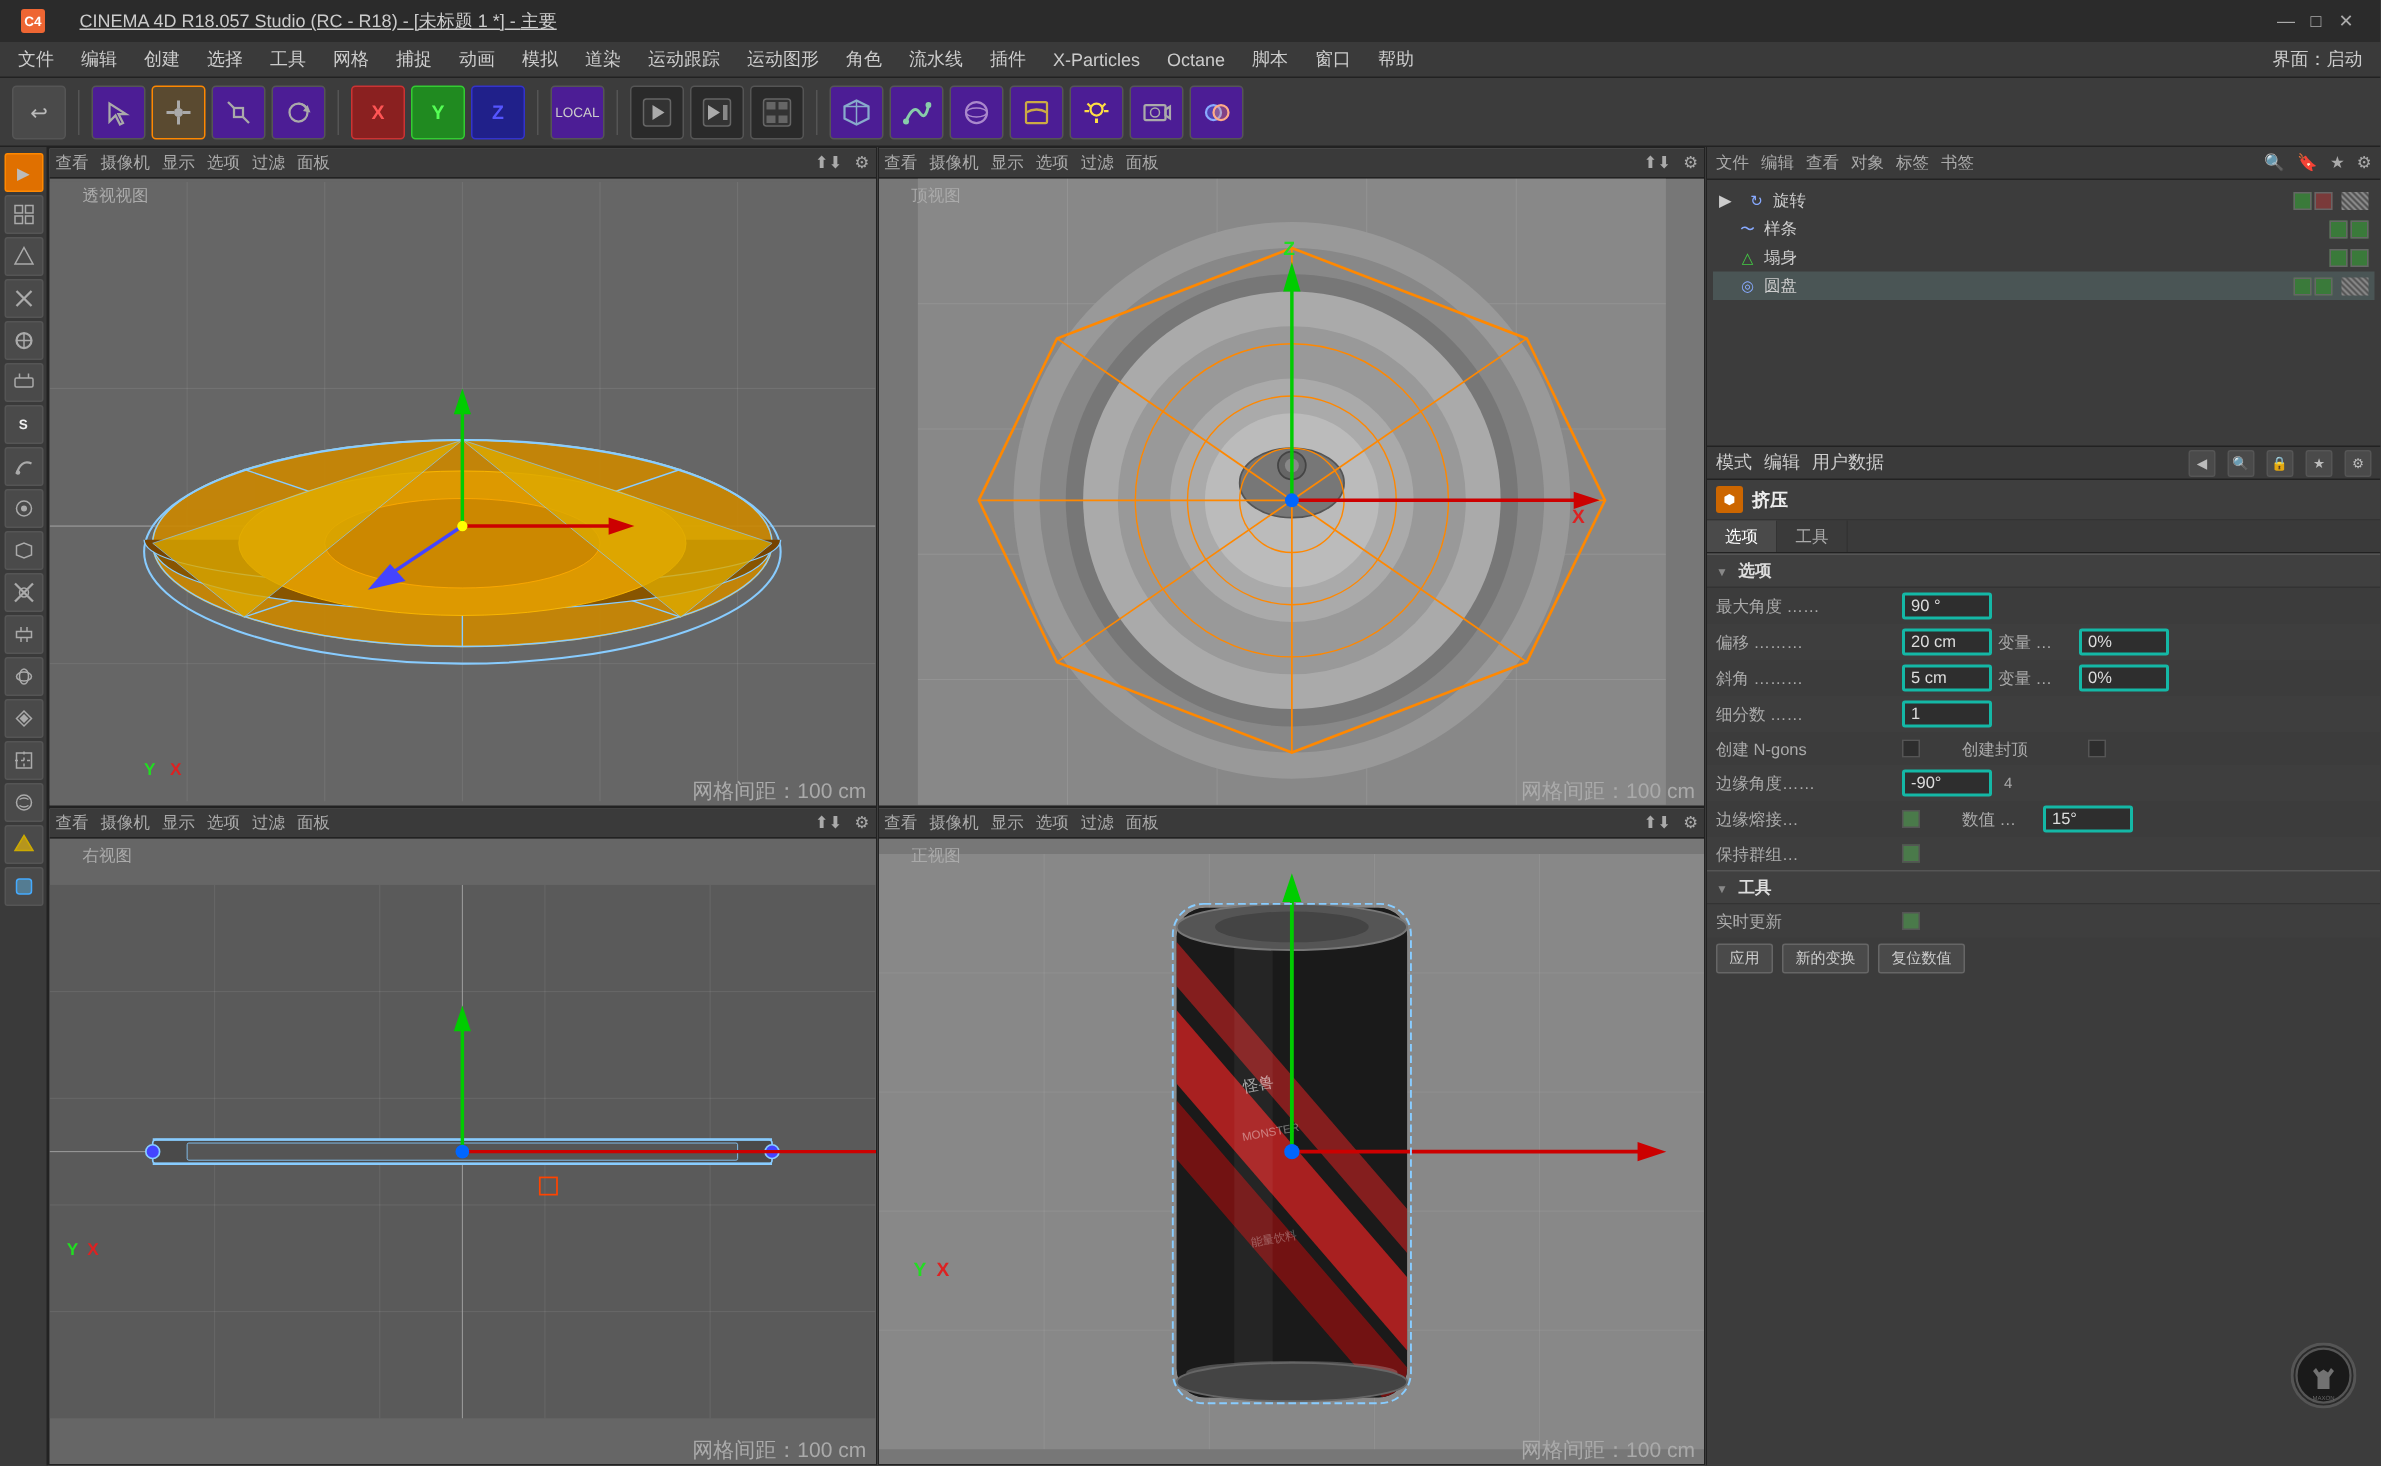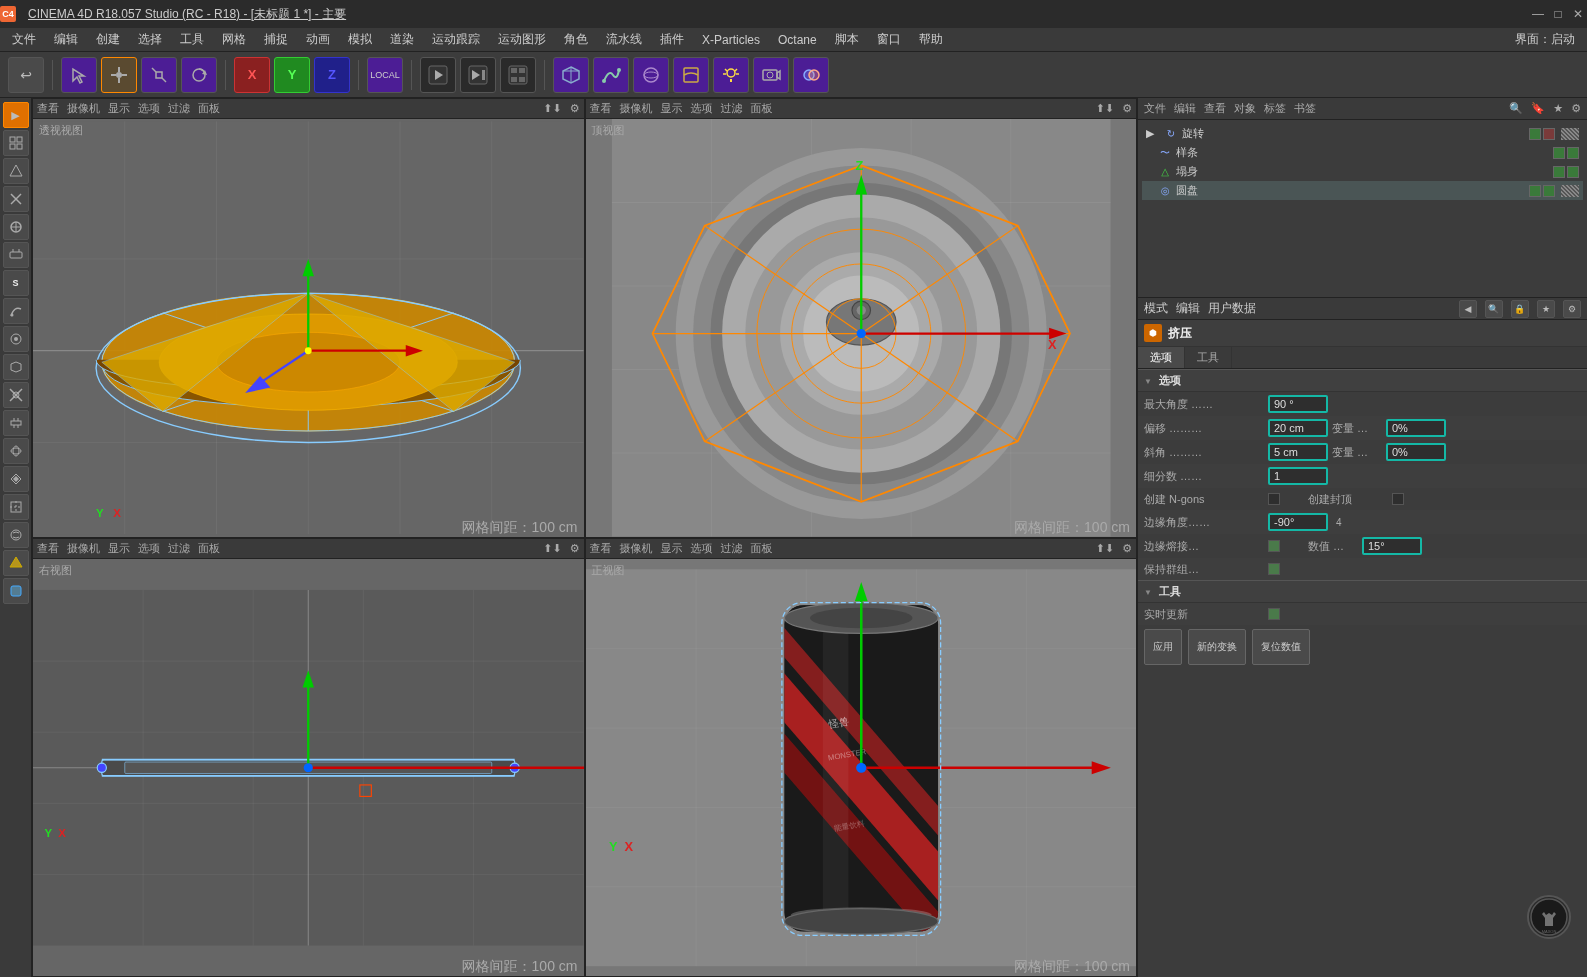--- a/index.html
+++ b/index.html
@@ -12,22 +12,22 @@
       color: #ccc;
       overflow: hidden;
     }
 
     
     #title-bar {
       height: 28px;
       background: #2b2b2b;
       display: flex;
       align-items: center;
-      padding: 0 0;
-      gap: 12px;
+      padding: 0 14px;
+      gap: 23px;
     }
     #title-bar .app-icon {
       width: 16px; height: 16px;
       background: #e63;
       border-radius: 2px;
       font-size: 9px;
       display: flex; align-items: center; justify-content: center;
       color: white; font-weight: bold;
     }
     #title-bar .title-text {
@@ -126,21 +126,21 @@
       gap: 8px;
       font-size: 11px;
       border-bottom: 1px solid #222;
     }
     .viewport-header span {
       cursor: pointer; color: #aaa;
     }
     .viewport-label {
       position: absolute;
       top: 24px;
-      left: 6px;
+      left: 22px;
       color: #aaa;
       font-size: 11px;
       z-index: 2;
     }
     .viewport-grid-label {
       position: absolute;
       bottom: 0;
       right: 6px;
       color: #aaa;
       font-size: 14px;
@@ -295,21 +295,21 @@
     }
 
     .action-btn {
       background: #4a4a4a;
       border: 1px solid #666;
       border-radius: 2px;
       color: #ccc;
       font-size: 10px;
       padding: 2px 8px;
       cursor: pointer;
-      height: 36px;
+      height: 20px;
     }
 
     
     #shea-mark {
       position: absolute;
       bottom: 55px;
       right: 20px;
       color: #aaa;
       font-size: 12px;
       font-style: italic;

